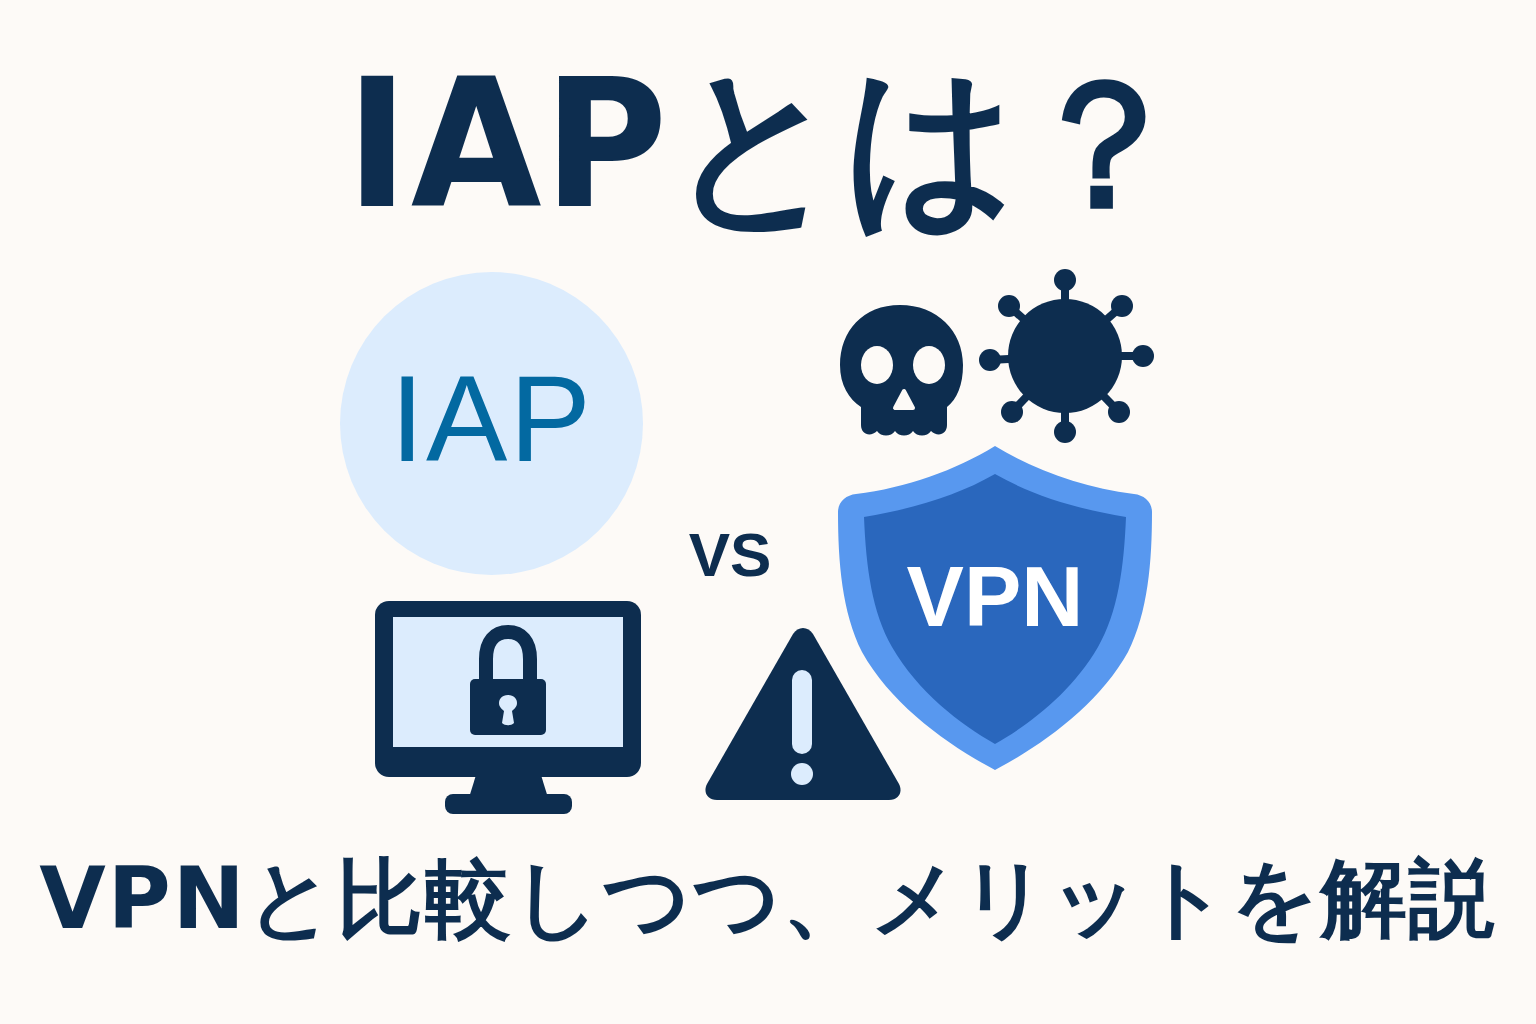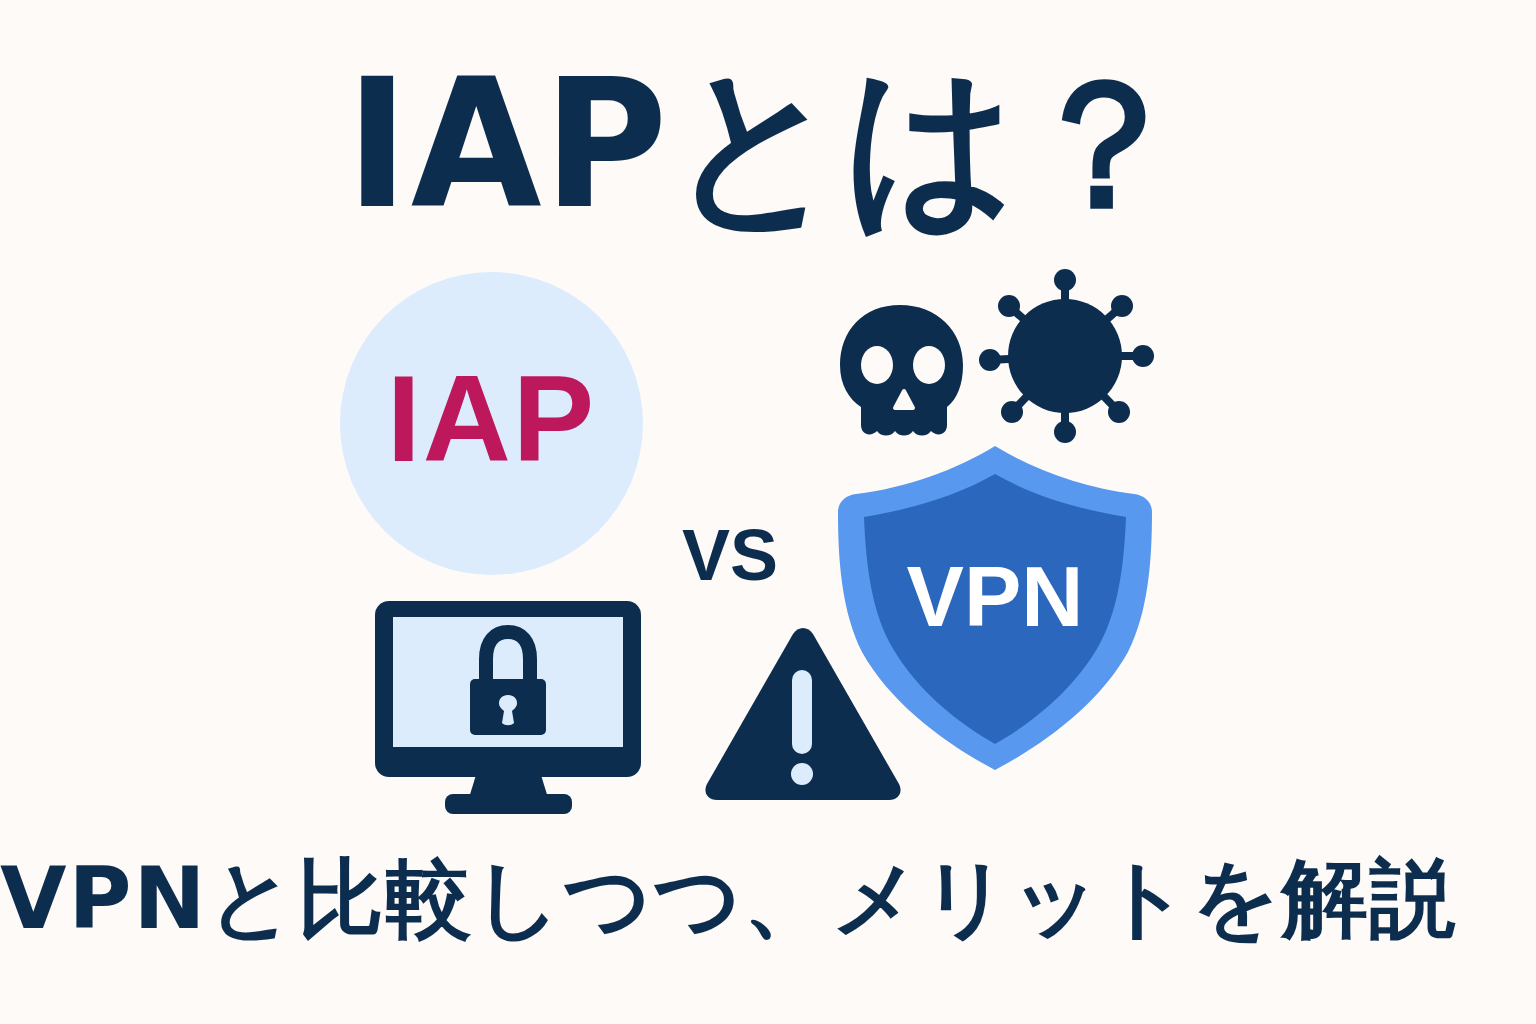--- a/index.html
+++ b/index.html
@@ -2,27 +2,27 @@
 <html><head>
 <meta charset="utf-8">
 <style>
   html, body { margin:0; padding:0; }
   body { width:1536px; height:1024px; background:#fdfaf7; position:relative; overflow:hidden;
          font-family:"DejaVu Sans", "Liberation Sans", sans-serif; color:#0d2d4f; }
   .abs { position:absolute; }
   .title { left:0; width:1536px; top:40px; height:210px; text-align:center;
            font-size:178px; font-weight:bold; line-height:210px; letter-spacing:2px;
            transform:scaleX(0.95); }
-  .subtitle { left:0; width:1536px; top:838px; height:120px; text-align:left;
+  .subtitle { left:0; width:1536px; top:838px; height:120px; text-align:center;
               font-size:86px; font-weight:bold; line-height:120px; letter-spacing:2px; }
   .iap-circle { left:340px; top:272px; width:303px; height:303px; border-radius:50%; background:#dcecfd;
                 display:flex; align-items:center; justify-content:center; }
-  .iap-text { font-family:"Liberation Sans", sans-serif; font-weight:bold; font-size:122px; color:#be185d; letter-spacing:2px; margin-top:-10px; }
+  .iap-text { font-family:"Liberation Sans", sans-serif; font-weight:normal; font-size:122px; color:#0369a1; letter-spacing:2px; margin-top:-10px; }
   .vs { left:655px; top:500px; width:150px; height:110px; text-align:center;
-        font-family:"Liberation Sans", sans-serif; font-weight:bold; font-size:72px; line-height:110px; color:#0d2d4f; }
+        font-family:"Liberation Sans", sans-serif; font-weight:bold; font-size:62px; line-height:110px; color:#0d2d4f; }
   svg { display:block; }
   .vpn-text { font-family:"Liberation Sans", sans-serif; font-weight:bold; }
 </style>
 </head>
 <body>
 
 <div class="abs title">IAPとは？</div>
 
 <div class="abs iap-circle">
   <span class="iap-text">IAP</span>

